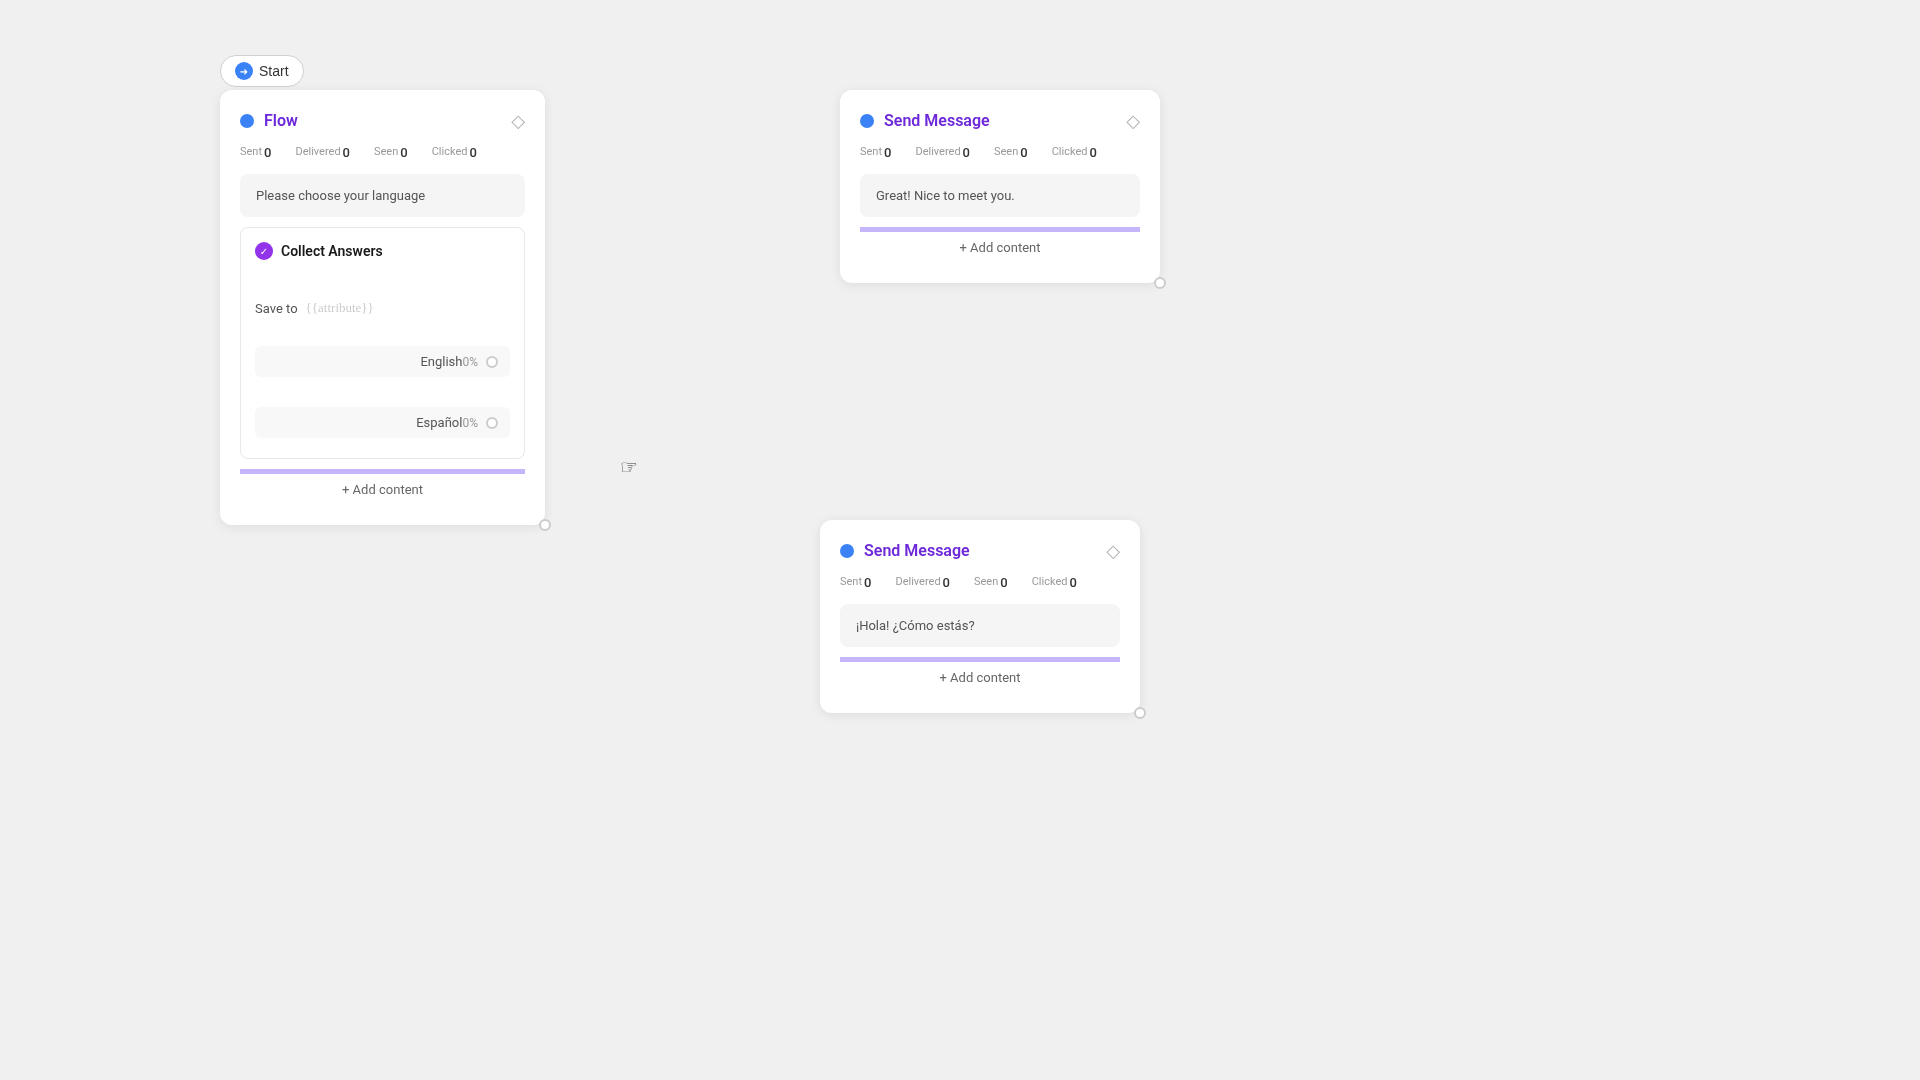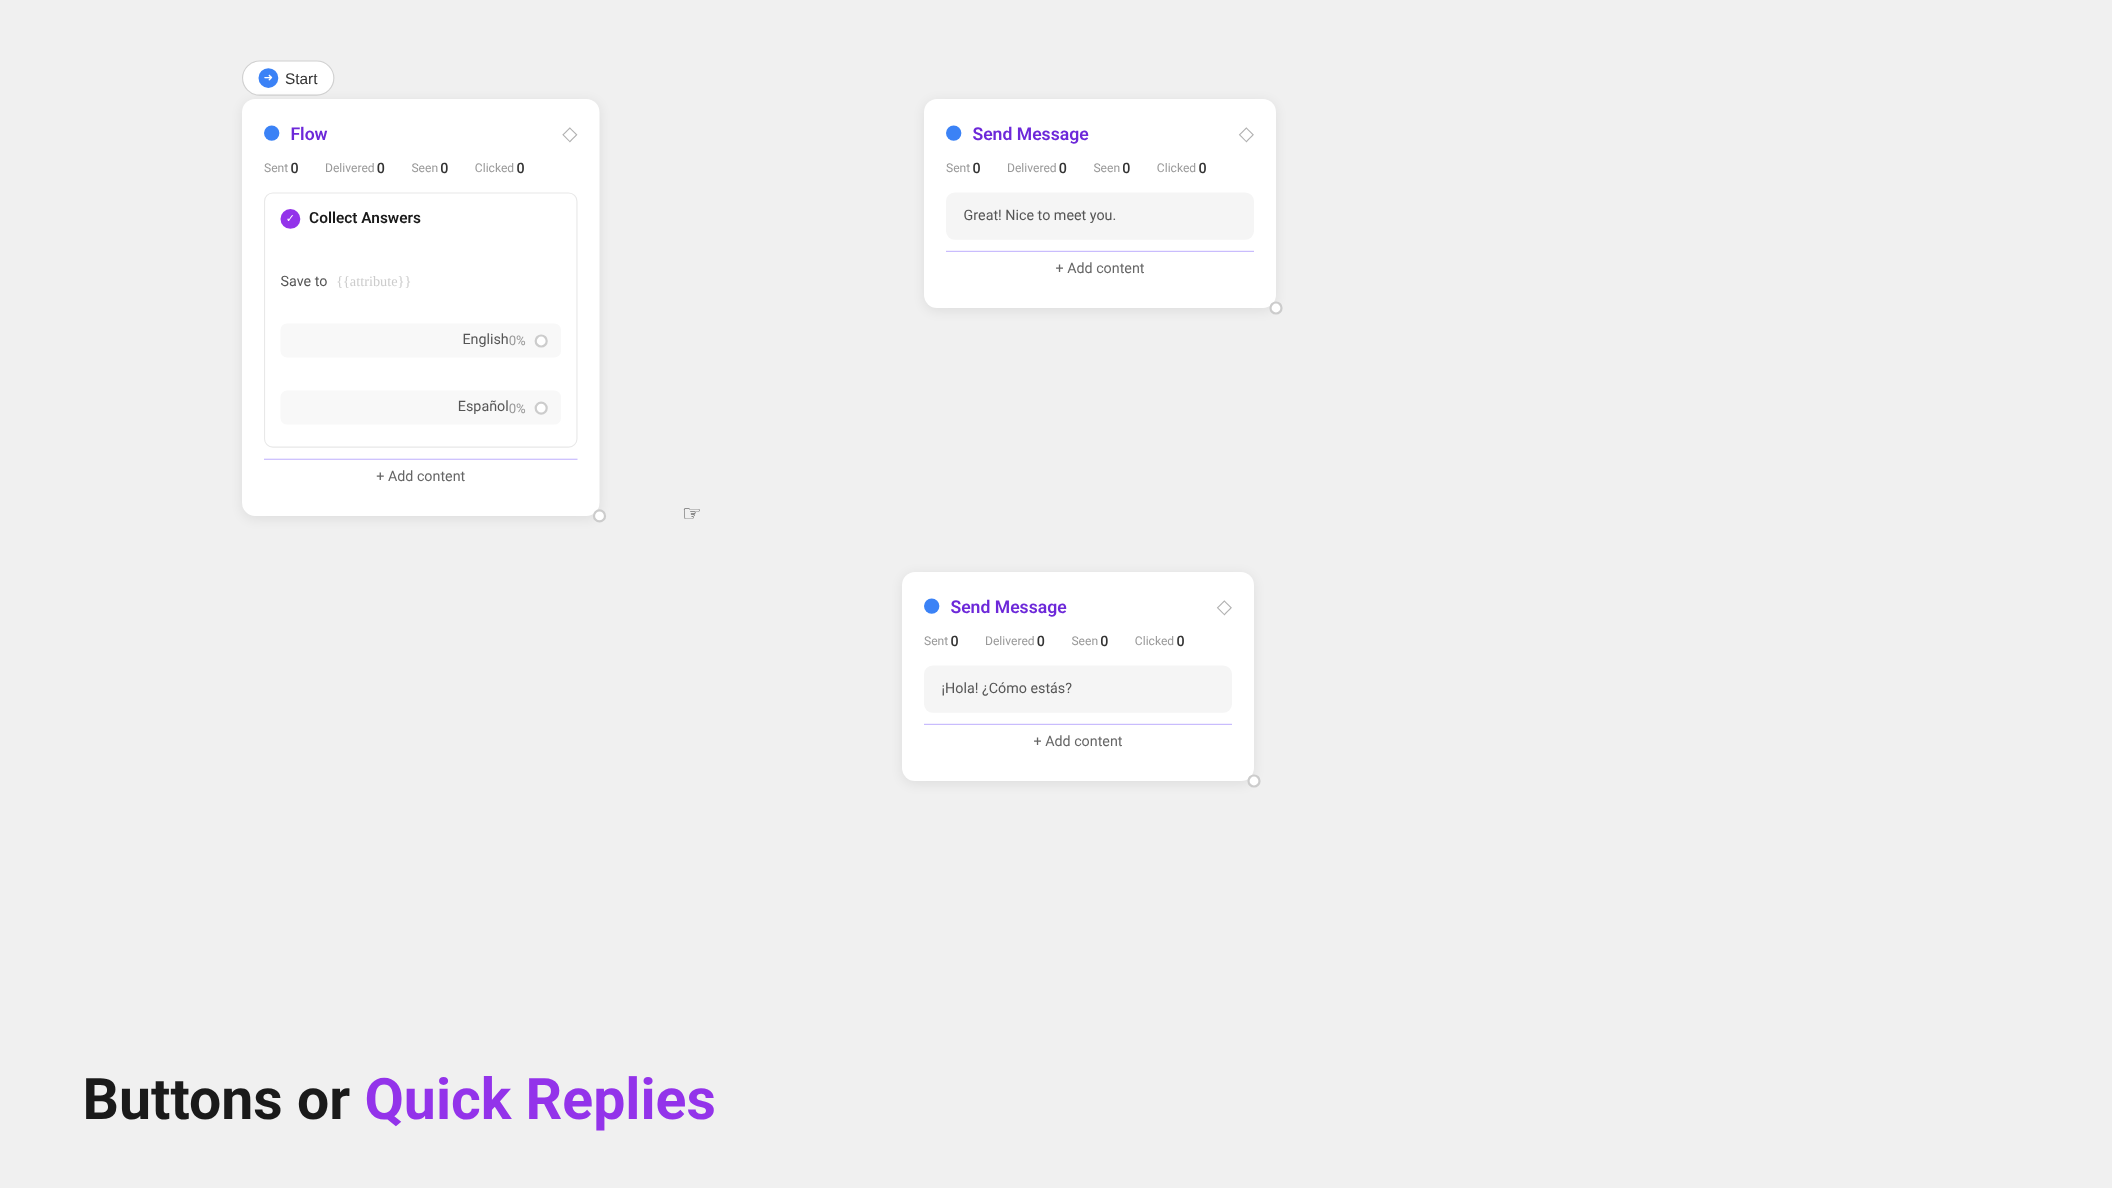--- a/index.html
+++ b/index.html
@@ -121,21 +121,21 @@
       color: #555;
       margin-bottom: 10px;
     }
 
     .add-content-btn {
       text-align: center;
       color: #666;
       font-size: 13px;
       padding: 8px;
       cursor: pointer;
-      border-top: 1px solid #c4b5fd;
+      border-top: 5px solid #c4b5fd;
     }
 
     .connector-dot {
       position: absolute;
       width: 12px;
       height: 12px;
       border: 2px solid #ccc;
       border-radius: 50%;
       background: white;
     }
@@ -286,20 +286,23 @@
       <div class="stat-item">
         <span class="stat-label">Seen</span>
         <span class="stat-value">0</span>
       </div>
       <div class="stat-item">
         <span class="stat-label">Clicked</span>
         <span class="stat-value">0</span>
       </div>
     </div>
 
+    <div class="message-bubble">
+      <span>Please choose your language</span>
+    </div>
 
     <div class="collect-answers-section">
       <div class="collect-answers-header">
         <div class="collect-icon">✓</div>
         <span class="collect-title">Collect Answers</span>
       </div>
       <div class="save-to-row">
         <span>Save to</span>
         <span class="attribute-placeholder">{{attribute}}</span>
       </div>
@@ -397,19 +400,16 @@
       <span>¡Hola! ¿Cómo estás?</span>
     </div>
 
     <div class="add-content-btn">
       <span>+ Add content</span>
     </div>
 
     <div class="connector-dot" style="bottom: -6px; right: -6px;"></div>
   </div>
 
-  <div class="bottom-text">
-    <span class="bottom-text-black">Buttons or </span><span class="bottom-text-purple">Quick Replies</span>
-  </div>
 
   <div class="cursor" style="position: absolute; top: 455px; left: 620px;"></div>
 
 </div>
 
 </body></html>

